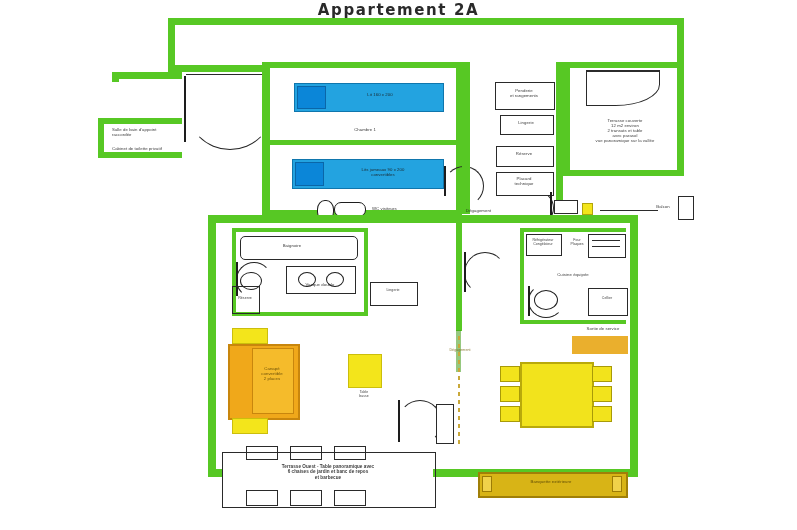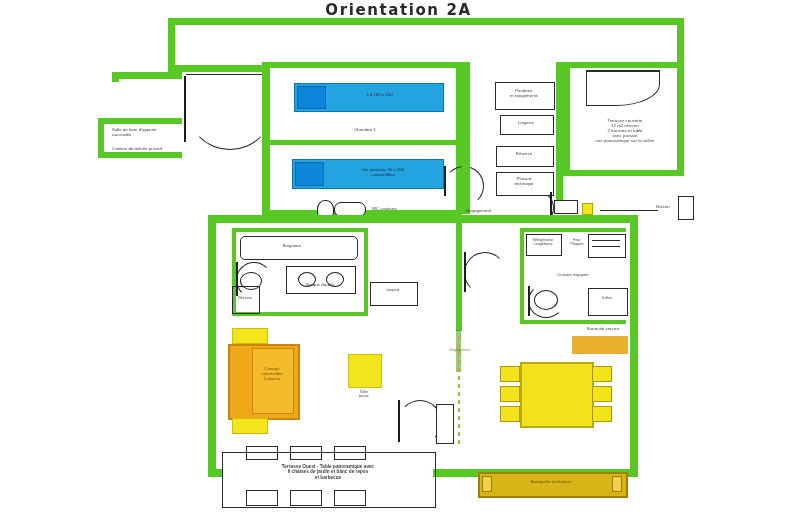--- a/index.html
+++ b/index.html
@@ -69,21 +69,21 @@
 
   .fixt{position:absolute;border:1.2px solid #1e1e1e;background:#fff;}
   .fixt.rnd{border-radius:50%;}
   .fixt.cap{border-radius:46% 46% 40% 40%;}
 </style>
 </head>
 <body>
 
 <div id="plan">
 
-  <div id="title">Orientation 2A</div>
+  <div id="title">Appartement 2A</div>
   <div id="titlerule"></div>
   <div id="subtitle" class="blur">Salon privatif - Orientation Est - Vue panoramique
 sur les Pyrénées, les massifs et sur le vallon et le palais</div>
 
   <div class="wall" style="left:168px;top:18px;width:516px;height:7px;"></div>
   <div class="wall" style="left:168px;top:18px;width:7px;height:54px;"></div>
   <div class="wall" style="left:677px;top:18px;width:7px;height:158px;"></div>
   <div class="wall" style="left:168px;top:65px;width:110px;height:7px;"></div>
 
   <div class="room" style="left:175px;top:25px;width:502px;height:40px;"></div>

